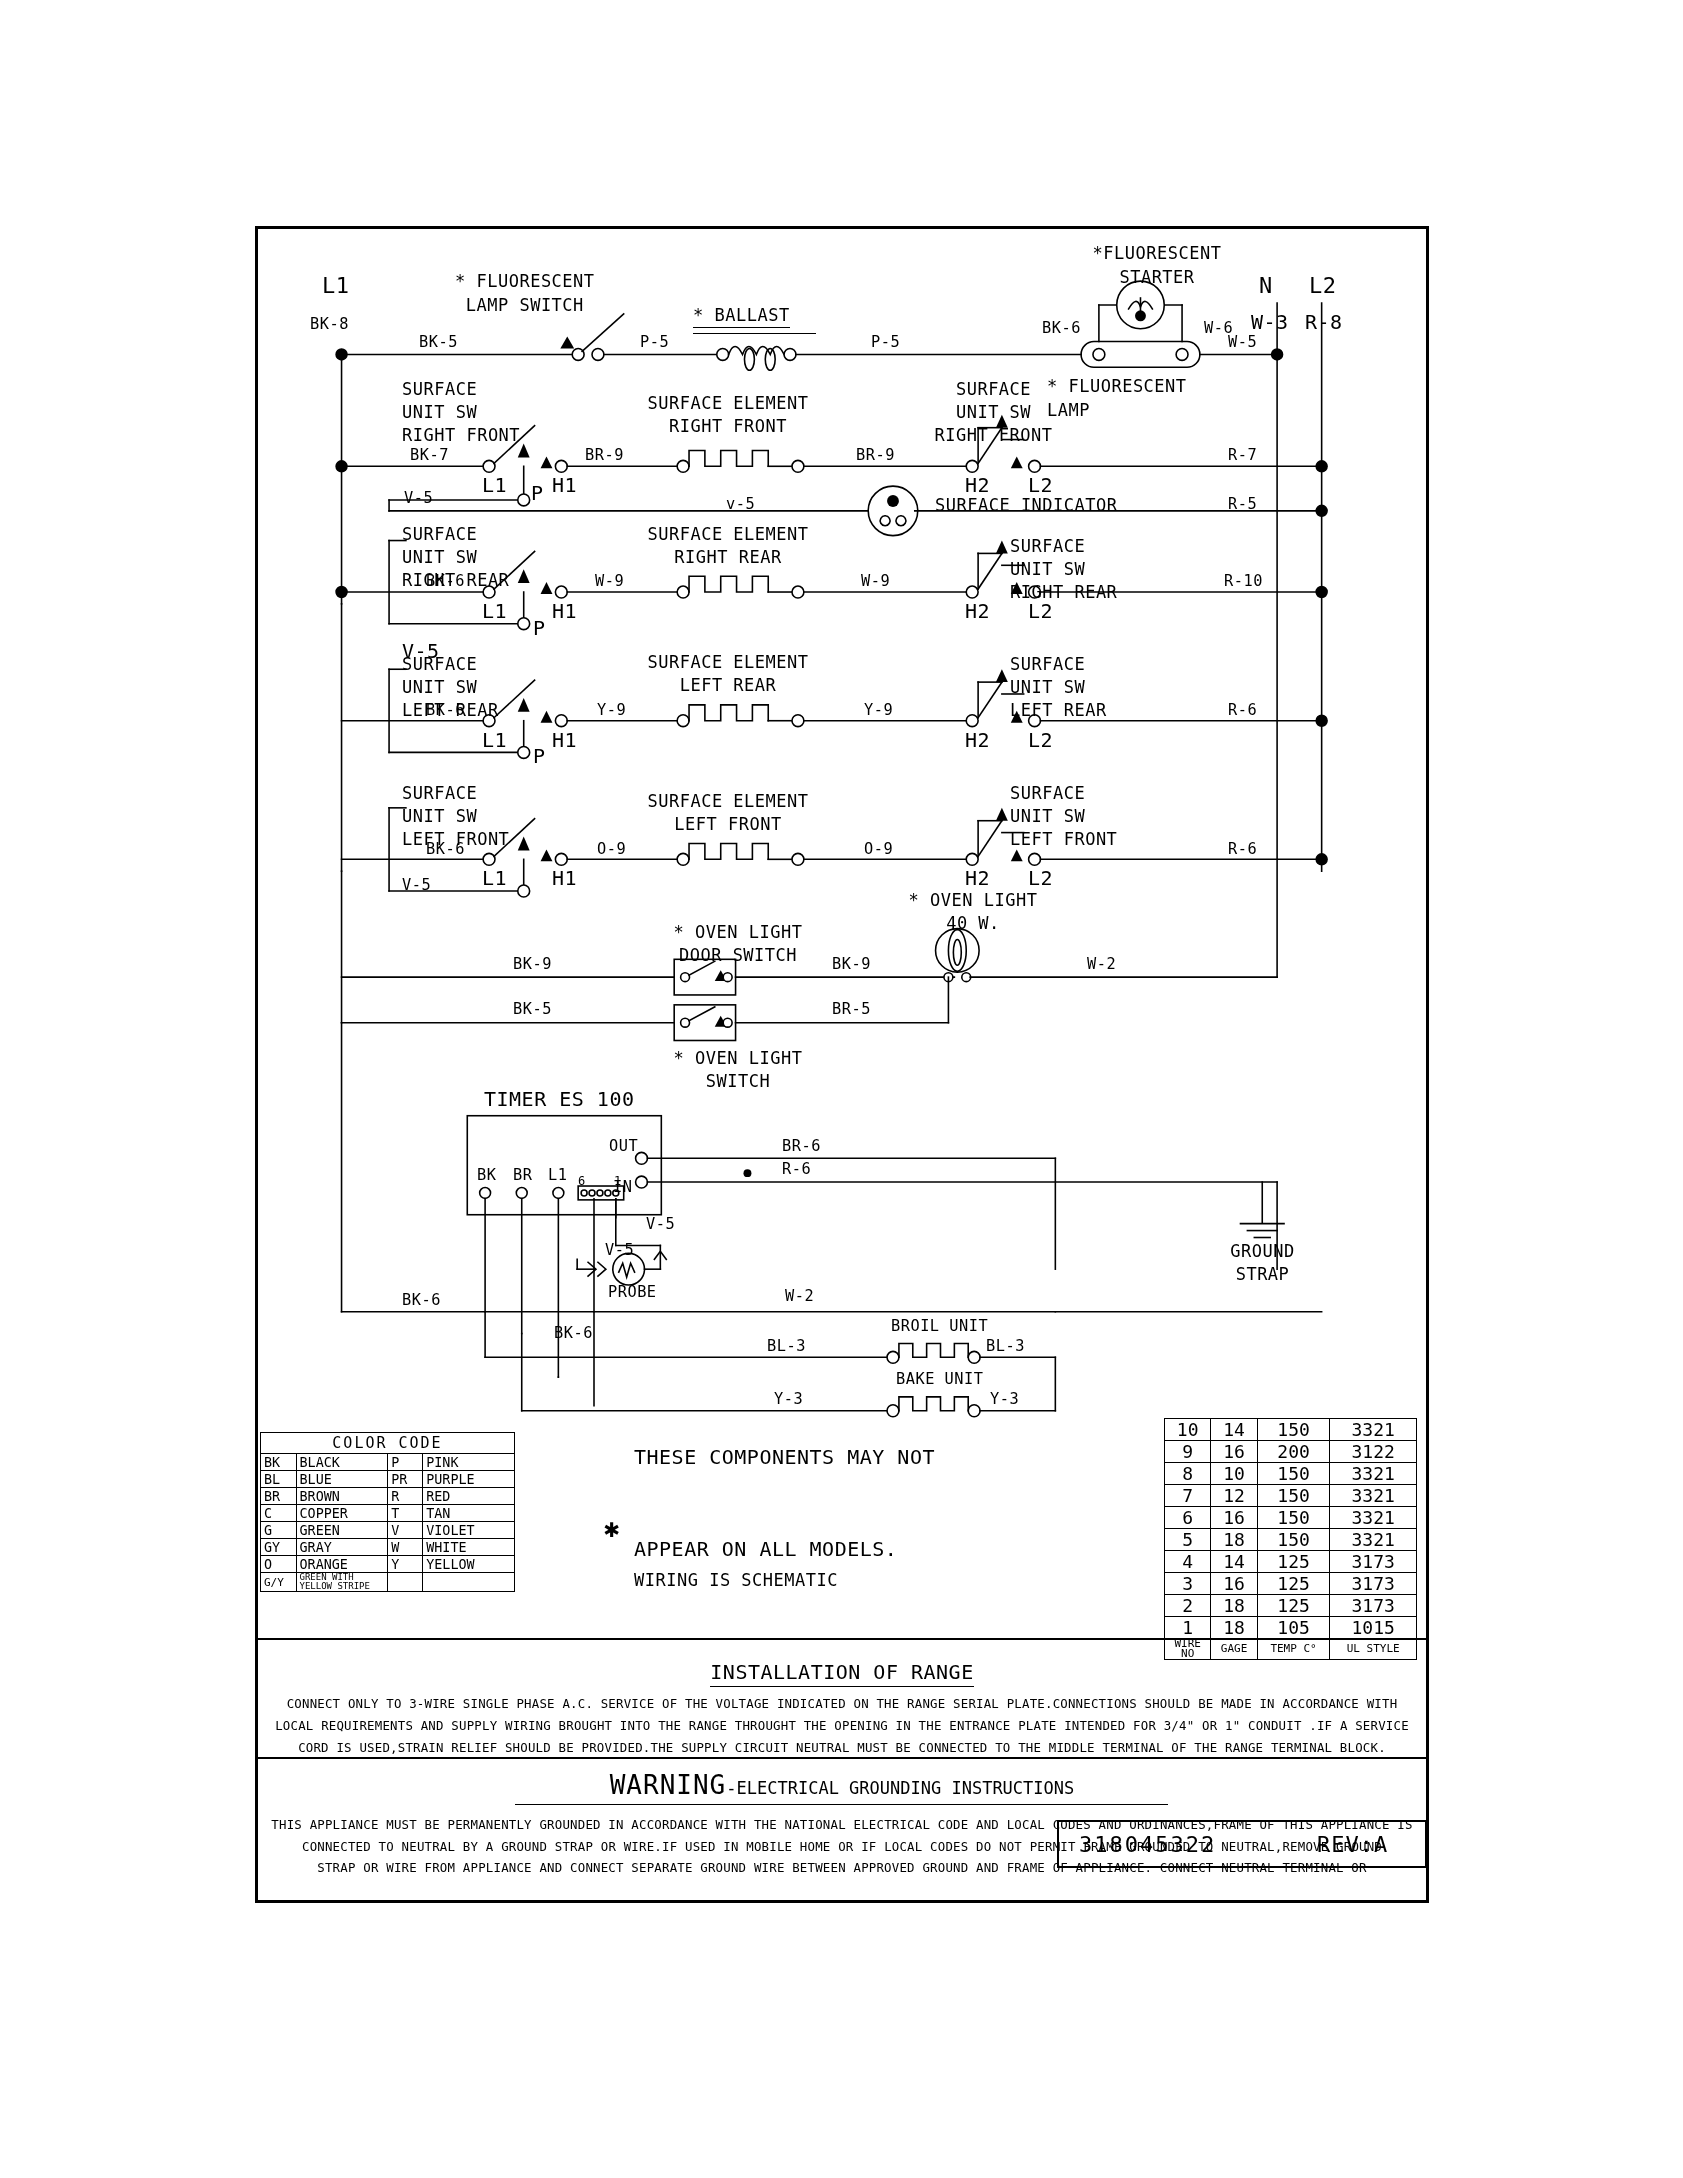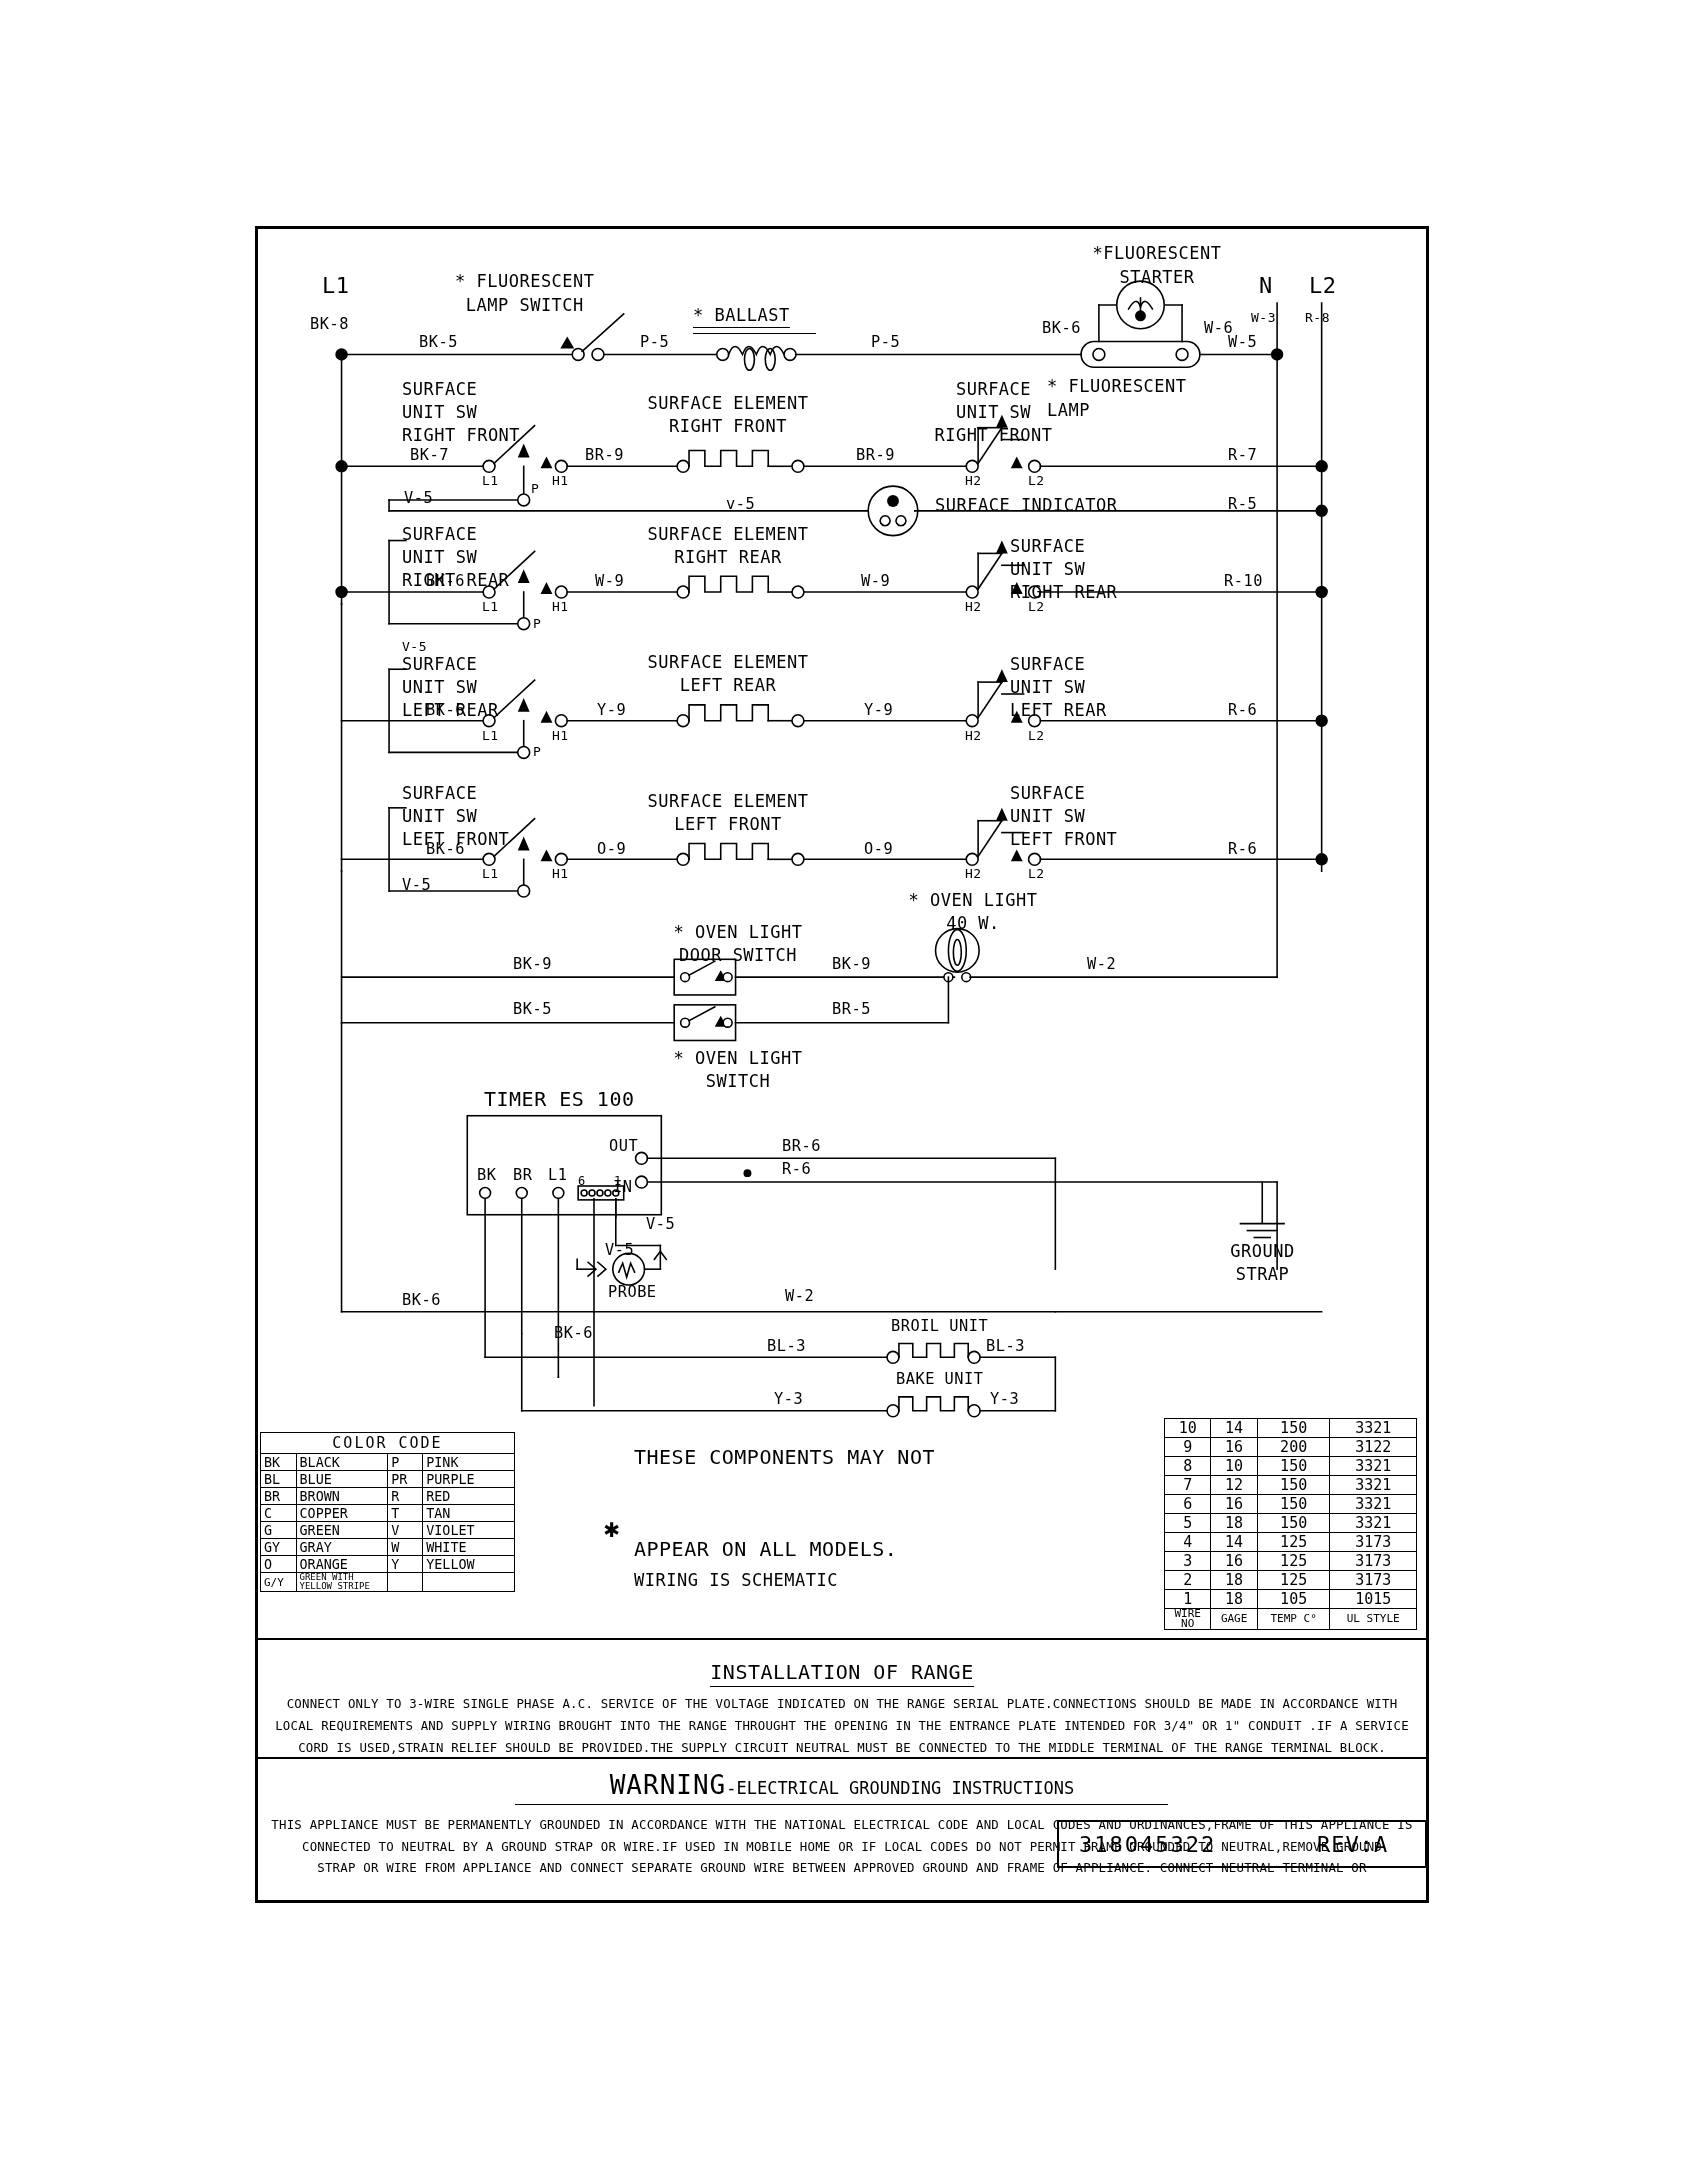--- a/index.html
+++ b/index.html
@@ -1,38 +1,38 @@
 <!DOCTYPE html>
 <html><head>
 <meta charset="utf-8">
 <style>
   html,body{margin:0;padding:0;background:#ffffff;}
   body{width:1683px;height:2178px;position:relative;font-family:"DejaVu Sans Mono",monospace;color:#000;}
   #sheet{position:absolute;left:0;top:0;width:1683px;height:2178px;}
   .frame{position:absolute;left:255px;top:226px;width:1174px;height:1677px;border:3px solid #000;box-sizing:border-box;}
   svg#wiring{position:absolute;left:0;top:0;width:1683px;height:2178px;overflow:visible;}
   .lbl{position:absolute;white-space:pre;font-family:"DejaVu Sans Mono",monospace;color:#000;letter-spacing:0.5px;}
-  .t14{font-size:13px;}
+  .t14{font-size:20px;}
   .t15{font-size:15.3px;}
   .t17{font-size:17px;}
   .t19{font-size:20px;}
   .t22{font-size:22px;}
   .ctr{text-align:center;}
   table.grid{border-collapse:collapse;position:absolute;}
   table.grid td{border:1px solid #000;font-family:"DejaVu Sans Mono",monospace;padding:0;}
   
   #colorcode{left:260px;top:1432px;width:255px;}
   #colorcode td{font-size:13.4px;height:16px;padding:0 3px;}
   #colorcode td.hdr{font-size:15px;text-align:center;height:20px;letter-spacing:2px;}
   #colorcode td.ab{width:30px;}
   #colorcode td.nm{width:91px;}
   #colorcode td.tiny{font-size:9px;line-height:9px;}
   
   #wiretable{left:1164px;top:1418px;width:253px;}
-  #wiretable td{font-size:15px;height:16px;text-align:center;}
+  #wiretable td{font-size:18px;height:16px;text-align:center;}
   #wiretable td.c1{width:46px;}
   #wiretable td.c2{width:46px;}
   #wiretable td.c3{width:73px;}
   #wiretable td.c4{width:87px;}
   #wiretable td.hdr{font-size:11px;line-height:10px;}
   .divline{position:absolute;background:#000;height:2px;}
   .ul{border-bottom:1.5px solid #000;display:inline-block;padding-bottom:2px;}
   #partbox{position:absolute;left:1057px;top:1820px;width:370px;height:48px;border:2px solid #000;box-sizing:border-box;}
   .small-para{font-size:12.4px;line-height:22px;text-align:center;letter-spacing:0.2px;}
 </style>

